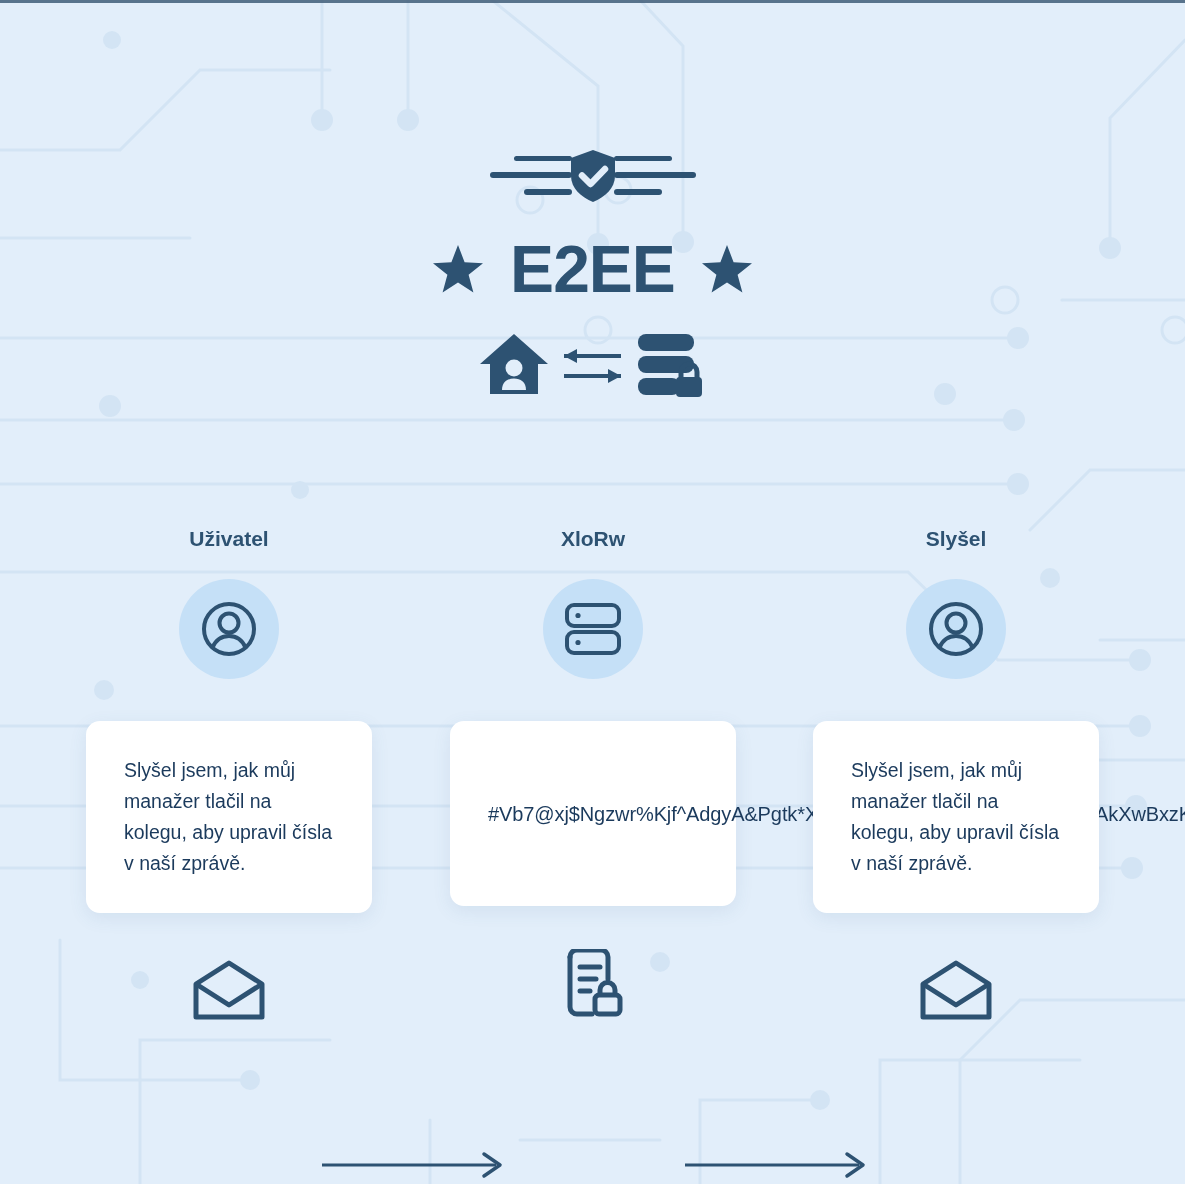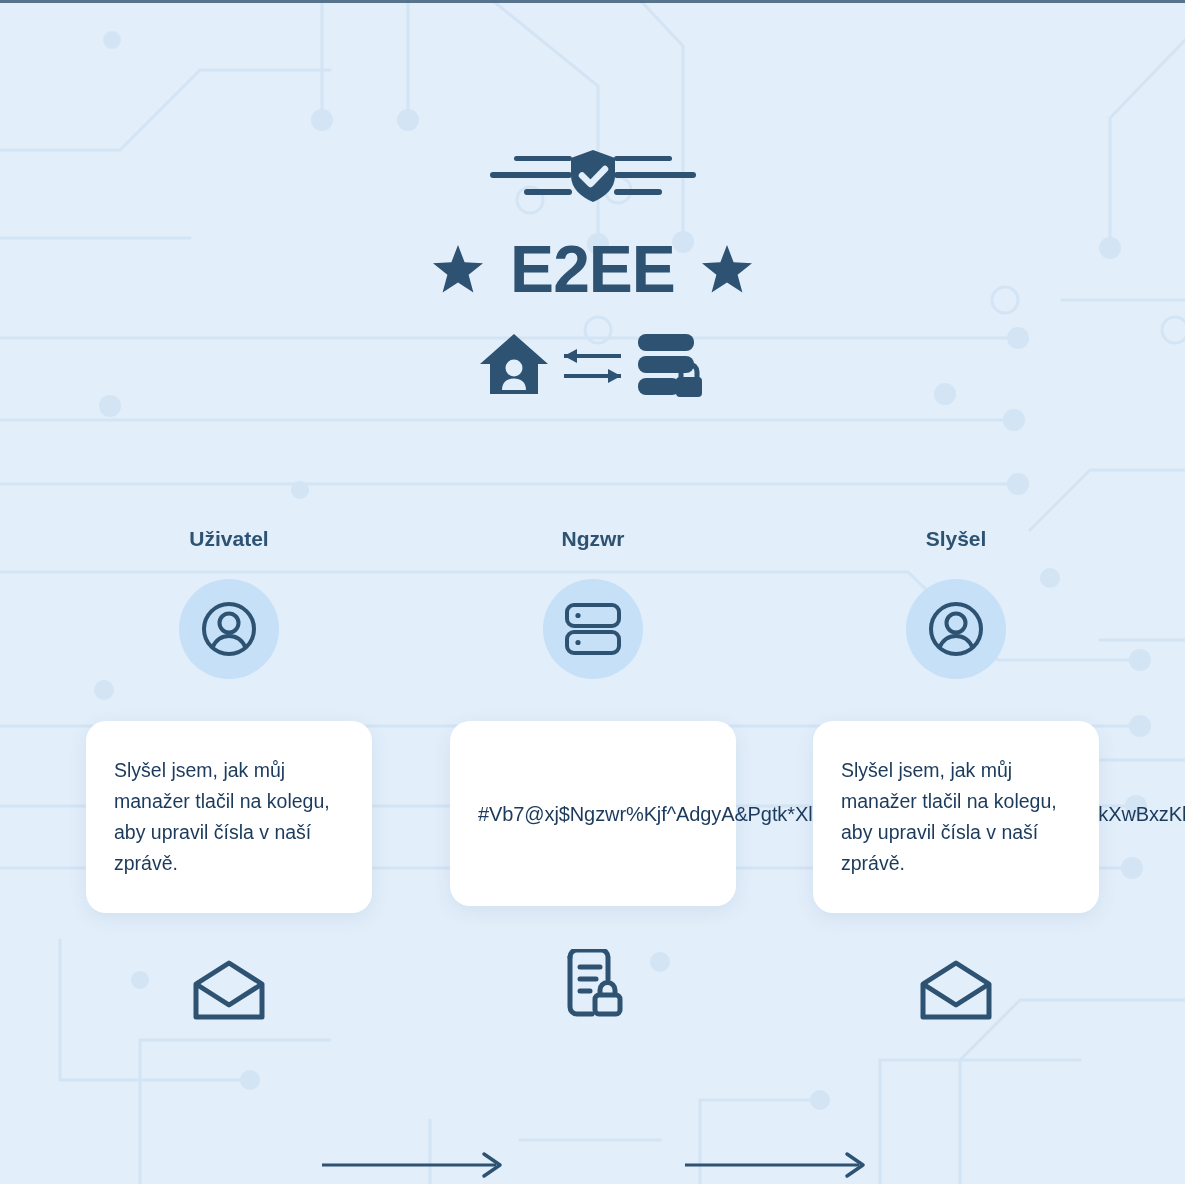--- a/index.html
+++ b/index.html
@@ -107,25 +107,25 @@
     display: flex;
     align-items: center;
     justify-content: center;
   }
 
   .card {
     margin-top: 42px;
     width: 286px;
     min-height: 192px;
     background: #ffffff;
-    border-radius: 20px;
+    border-radius: 14px;
     box-shadow: 0 5px 18px rgba(70,110,150,.10);
     display: flex;
     align-items: center;
-    padding: 0 28px;
+    padding: 0 38px;
   }
   .card.short { min-height: 185px; }
 
   .card-text {
     font-size: 19.5px;
     line-height: 31px;
     color: #1b3a5c;
     white-space: pre-line;
   }
   .card-text.cipher {
@@ -304,21 +304,21 @@
 
       <div class="bottom-icon">
         <svg width="76" height="62" viewBox="0 0 76 62">
           <path d="M5 57 V24 L38 3 L71 24 V57 Z" fill="none" stroke="#2d5272" stroke-width="5" stroke-linejoin="round"></path>
           <path d="M5 24 L38 45 L71 24" fill="none" stroke="#2d5272" stroke-width="5" stroke-linejoin="round"></path>
         </svg>
       </div>
     </div>
 
     <div class="col col-1">
-      <div class="col-label">Ngzwr</div>
+      <div class="col-label">XloRw</div>
 
       <div class="node-circle">
         <svg width="60" height="58" viewBox="0 0 60 58">
           <rect x="4" y="5" width="52" height="21" rx="7" fill="none" stroke="#2d5272" stroke-width="4"></rect>
           <rect x="4" y="32" width="52" height="21" rx="7" fill="none" stroke="#2d5272" stroke-width="4"></rect>
           <circle cx="15" cy="15.5" r="2.6" fill="#2d5272"></circle>
           <circle cx="15" cy="42.5" r="2.6" fill="#2d5272"></circle>
         </svg>
       </div>
 

